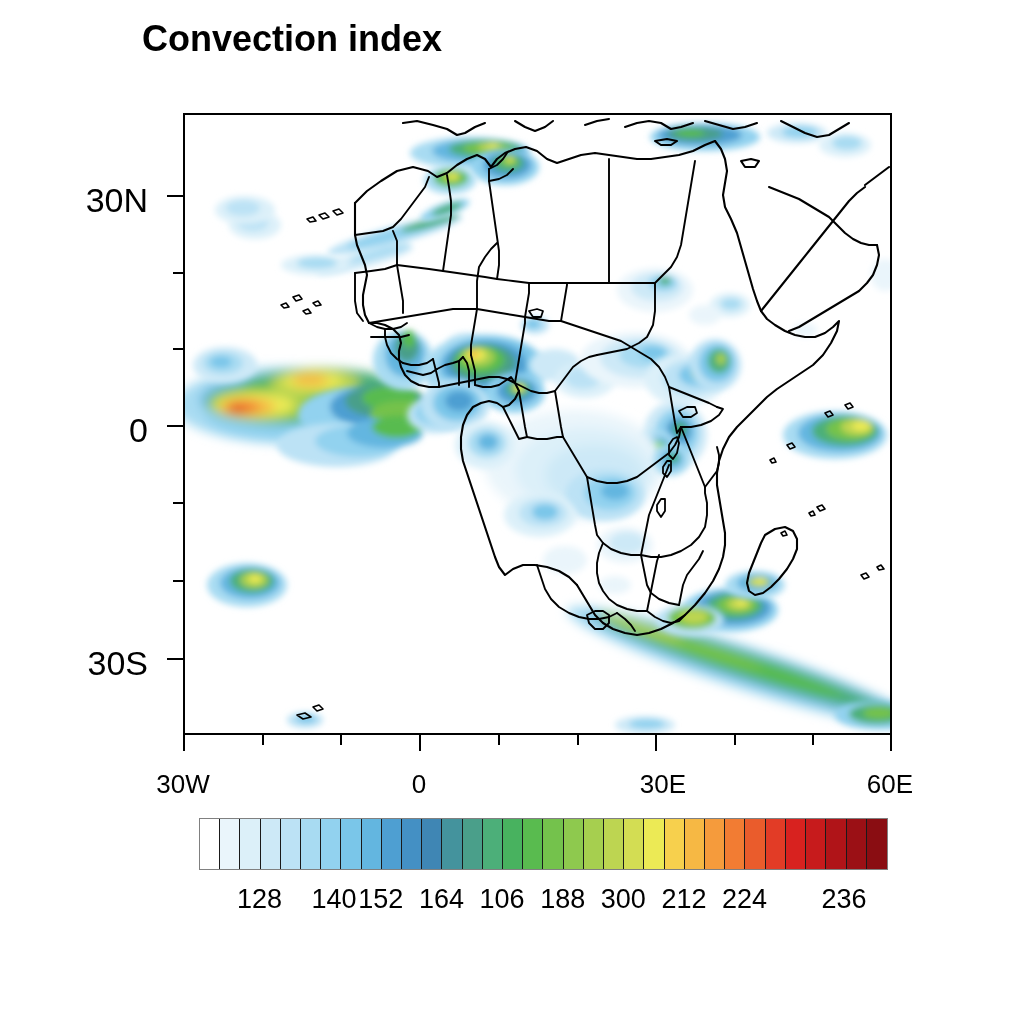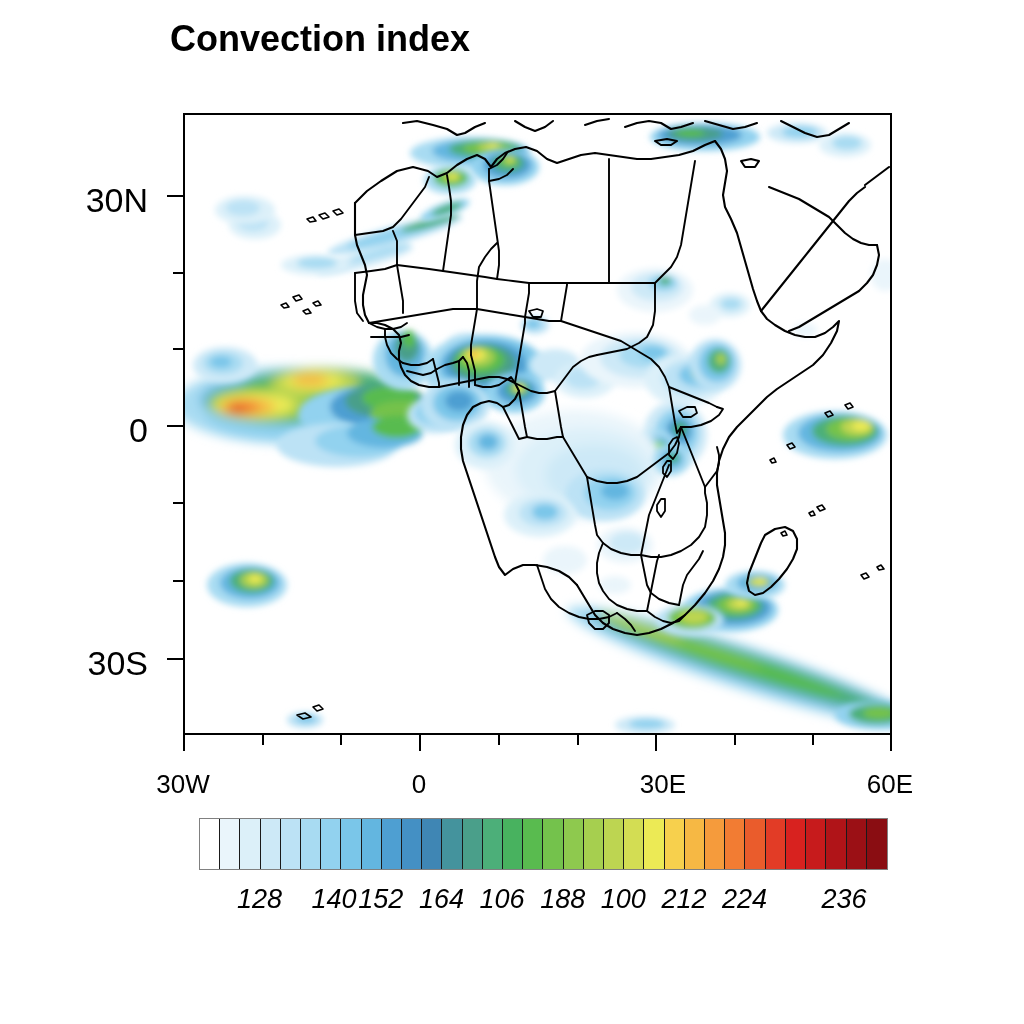--- a/index.html
+++ b/index.html
@@ -1,20 +1,20 @@
 <!DOCTYPE html>
 <html><head>
 <meta charset="utf-8">
 <style>
   html,body{margin:0;padding:0;background:#ffffff;}
   body{width:1024px;height:1024px;position:relative;overflow:hidden;
        font-family:"Liberation Sans",sans-serif;color:#000;}
   #root{position:absolute;left:0;top:0;width:1024px;height:1024px;}
 
-  .title{position:absolute;left:170px;top:18px;font-size:36px;font-weight:bold;
+  .title{position:absolute;left:142px;top:18px;font-size:36px;font-weight:bold;
          letter-spacing:0px;white-space:nowrap;}
   .subtitle{position:absolute;left:182px;top:74px;font-size:27px;font-weight:bold;
             white-space:nowrap;}
 
   .plotbox{position:absolute;left:183px;top:113px;width:709px;height:622px;
            border:2px solid #000;box-sizing:border-box;background:#fff;overflow:hidden;}
   .mapsvg{position:absolute;left:0;top:0;width:705px;height:618px;display:block;}
 
   .ytick-label{position:absolute;font-size:34px;text-align:right;width:90px;}
   .xtick-label{position:absolute;font-size:26px;text-align:center;width:120px;}
@@ -22,21 +22,21 @@
   .tick{position:absolute;background:#000;}
   .tick-y-major{width:16px;height:2px;left:167px;}
   .tick-y-minor{width:10px;height:2px;left:173px;}
   .tick-x-major{height:16px;width:2px;top:735px;}
   .tick-x-minor{height:10px;width:2px;top:735px;}
 
   .cbar{position:absolute;left:199px;top:818px;height:50px;
         display:flex;border:1px solid #808080;box-sizing:content-box;}
   .cbar-cell{height:50px;border-right:1px solid #1a1a1a;box-sizing:border-box;}
   .cbar-cell:last-child{border-right:none;}
-  .cbar-label{position:absolute;font-size:27px;text-align:center;width:80px;top:884px;font-style:italic;}
+  .cbar-label{position:absolute;font-size:27px;text-align:center;width:80px;top:884px;}
 </style>
 </head>
 <body>
 
 <div id="root">
 
   <div class="title">Convection index</div>
 
   <div class="plotbox">
     <svg class="mapsvg" viewBox="0 0 705 618" preserveAspectRatio="none">
@@ -568,19 +568,19 @@
       <div class="cbar-cell" style="background: rgb(155, 16, 21); width: 20.2059px;"></div>
       <div class="cbar-cell" style="background: rgb(138, 13, 18); width: 20.2059px;"></div>
     </div>
   <div id="cbar-labels">
       <div class="cbar-label" style="left: 219.618px;">128</div>
       <div class="cbar-label" style="left: 294px;">140</div>
       <div class="cbar-label" style="left: 340.853px;">152</div>
       <div class="cbar-label" style="left: 401.471px;">164</div>
       <div class="cbar-label" style="left: 462.088px;">106</div>
       <div class="cbar-label" style="left: 522.706px;">188</div>
-      <div class="cbar-label" style="left: 583.324px;">100</div>
+      <div class="cbar-label" style="left: 583.324px;">300</div>
       <div class="cbar-label" style="left: 643.941px;">212</div>
       <div class="cbar-label" style="left: 704.559px;">224</div>
       <div class="cbar-label" style="left: 804px;">236</div>
     </div>
 
 </div>
 
 </body></html>

